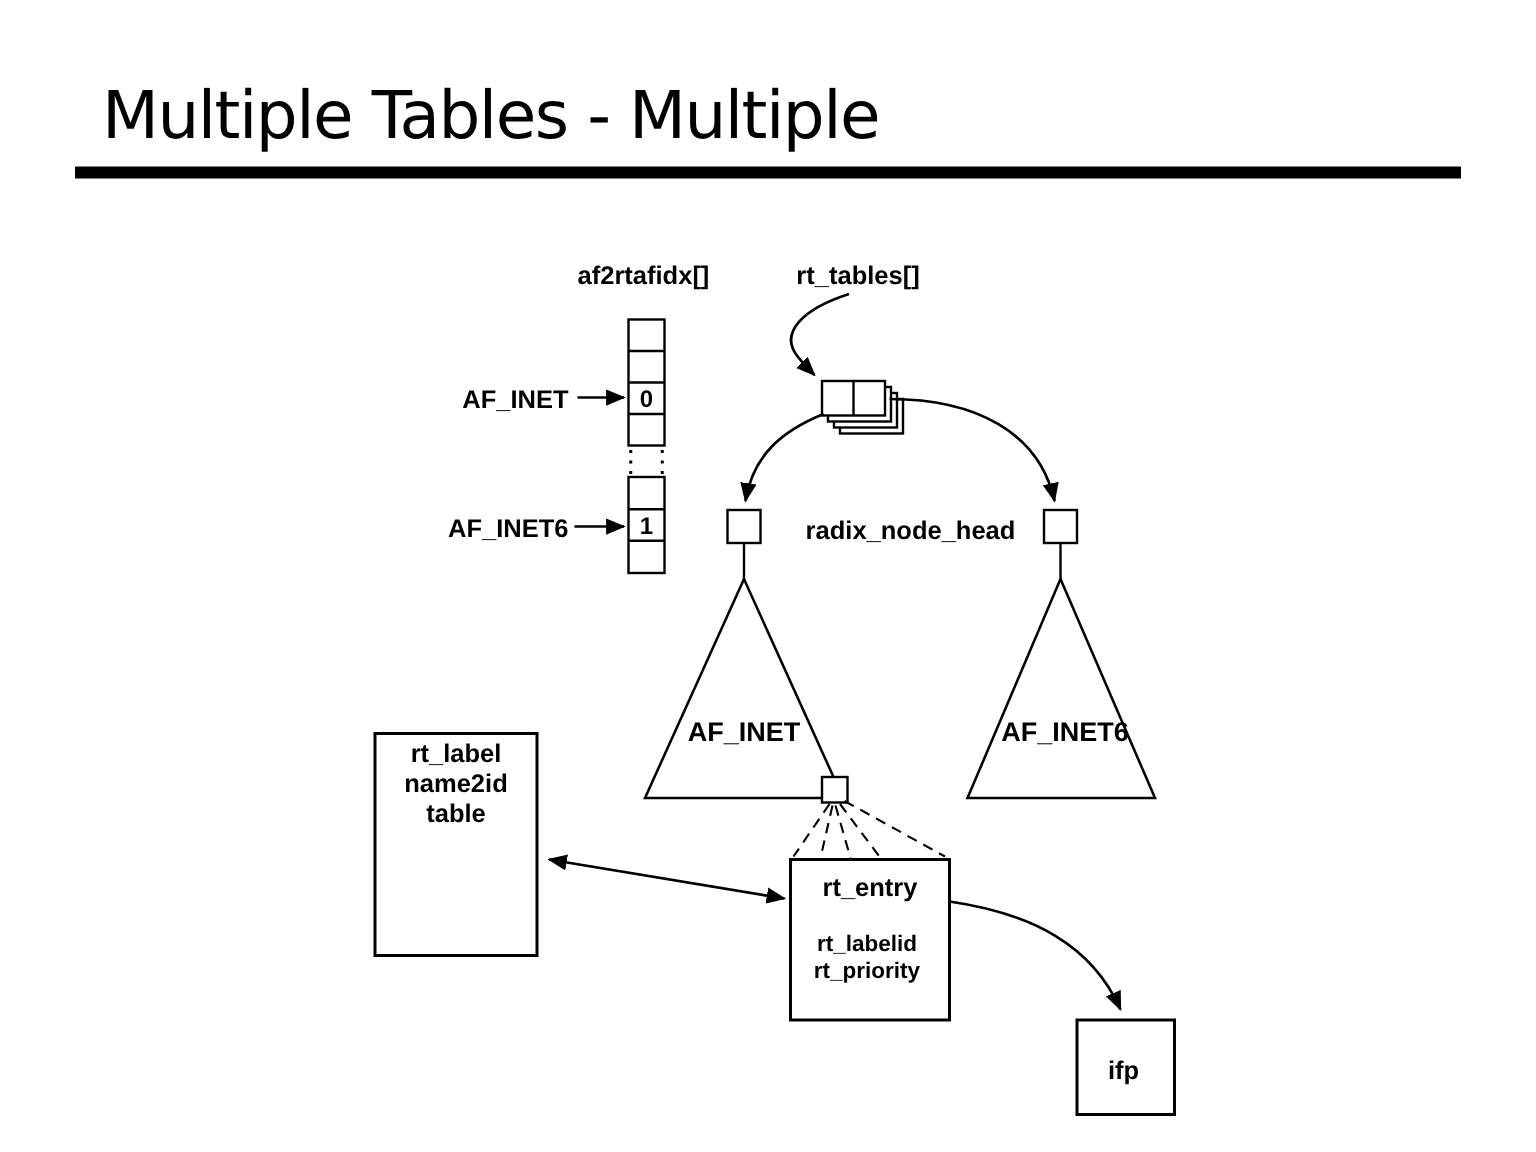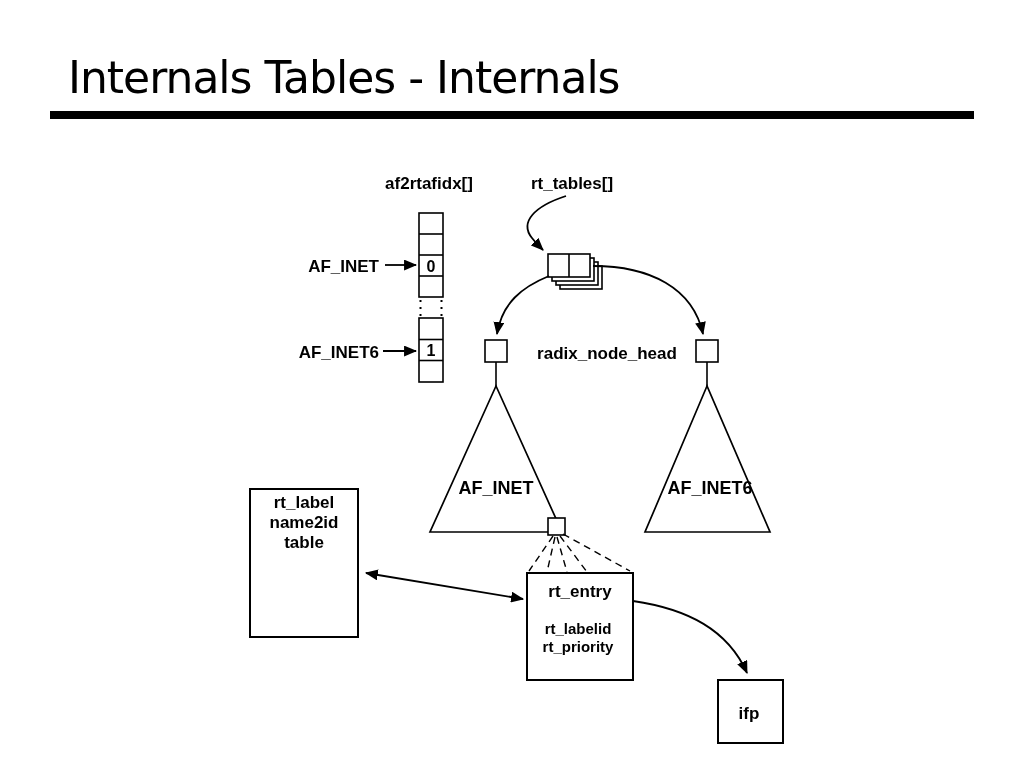--- a/index.html
+++ b/index.html
@@ -31,21 +31,21 @@
   .thinwire { fill:none; stroke:#000; stroke-width:1.6; }
   .dash { fill:none; stroke:#000; stroke-width:1.4; stroke-dasharray:7 5; }
   .dots { fill:none; stroke:#000; stroke-width:2; stroke-dasharray:2 5; }
   .tri { fill:none; stroke:#000; stroke-width:1.7; }
 </style>
 </head>
 <body>
 
 <div class="slide">
 
-  <h1 class="slide-title">Internals Tables - Internals</h1>
+  <h1 class="slide-title">Multiple Tables - Multiple</h1>
   <div class="title-rule"></div>
 
   <svg class="diagram" width="1024" height="768" viewBox="0 0 1024 768">
     <defs>
       <marker id="arrow" markerUnits="userSpaceOnUse" markerWidth="13" markerHeight="11" viewBox="0 0 12 10" refX="11" refY="5" orient="auto">
         <path d="M0 0 L12 5 L0 10 z" fill="#000"></path>
       </marker>
       <marker id="arrowrev" markerUnits="userSpaceOnUse" markerWidth="13" markerHeight="11" viewBox="0 0 12 10" refX="1" refY="5" orient="auto">
         <path d="M12 0 L0 5 L12 10 z" fill="#000"></path>
       </marker>

